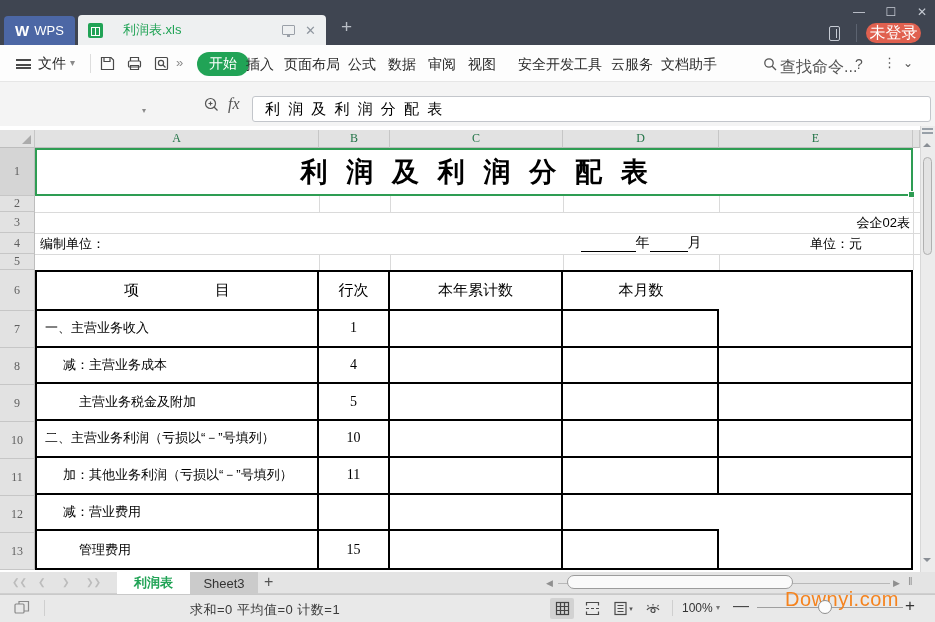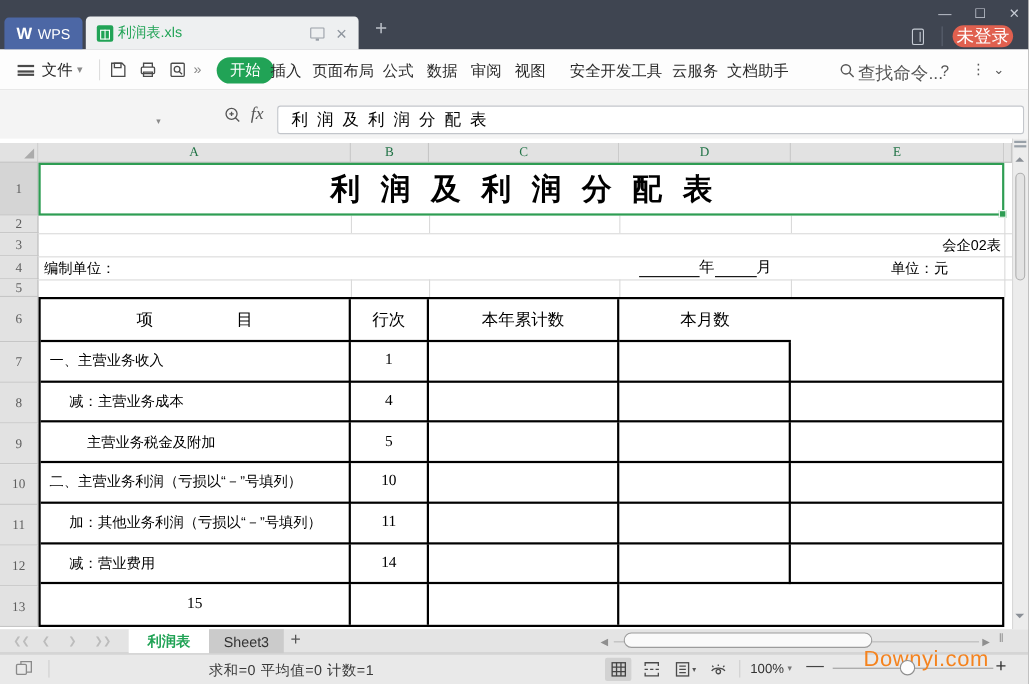--- a/index.html
+++ b/index.html
@@ -8,21 +8,21 @@
     position:relative; width:935px; height:622px; overflow:hidden;
     background:#fff; font-family:"Liberation Sans", sans-serif; color:#333;
   }
   
   .titlebar { position:absolute; left:0; top:0; width:935px; height:45px; background:#3f4551; }
   .wps-btn { position:absolute; left:4px; top:16px; width:71px; height:29px; background:#4c67a5;
     border-radius:4px 4px 0 0; color:#fff; display:flex; align-items:center; justify-content:center;
     gap:6px; font-size:13px; }
   .wps-logo { font-weight:bold; font-size:15px; letter-spacing:-1px; }
   .doc-tab { position:absolute; left:78px; top:15px; width:248px; height:30px; background:#eef0f1;
-    border-radius:4px 4px 0 0; display:flex; align-items:center; padding:0 10px; gap:4px; }
+    border-radius:4px 4px 0 0; display:flex; align-items:center; padding:0 10px; gap:20px; }
   .sheet-icon { width:15px; height:15px; background:#21a356; border-radius:2px; position:relative; flex:0 0 15px; }
   .sheet-icon:before { content:""; position:absolute; left:3px; right:3px; top:4px; height:7px; border:1px solid #fff; }
   .sheet-icon:after { content:""; position:absolute; left:7px; top:4px; height:9px; width:1px; background:#fff; }
   .doc-title { color:#21a356; font-size:13px; flex:1; white-space:nowrap; overflow:hidden; }
   .tab-tools { display:flex; align-items:center; gap:10px; color:#9aa0a8; }
   .monitor-icon { width:13px; height:10px; border:1px solid #9aa0a8; border-radius:1px; position:relative; }
   .monitor-icon:after { content:""; position:absolute; left:4px; bottom:-3px; width:3px; height:2px; background:#9aa0a8; }
   .tab-close { font-size:13px; color:#8e959e; }
   .newtab { position:absolute; left:341px; top:17px; color:#b9bec6; font-size:19px; line-height:19px; }
   .winctl { position:absolute; top:2px; width:28px; height:20px; color:#c6cbd4; font-size:12px;
@@ -346,26 +346,26 @@
     </div>
     <div class="trow ind1">
       <div class="tcell item-cell">加：其他业务利润（亏损以“－”号填列）</div>
       <div class="tcell line-cell">11</div>
       <div class="tcell"></div>
       <div class="tcell"></div>
       <div class="tcell"></div>
     </div>
     <div class="trow ind1">
       <div class="tcell item-cell">减：营业费用</div>
-      <div class="tcell line-cell">14</div>
       <div class="tcell"></div>
       <div class="tcell"></div>
       <div class="tcell"></div>
     </div>
     <div class="trow ind2">
+      <div class="tcell item-cell">管理费用</div>
       <div class="tcell line-cell">15</div>
       <div class="tcell"></div>
       <div class="tcell"></div>
       <div class="tcell"></div>
     </div>
   </div>
 
   <div class="vscroll"></div>
   <div class="vsplit"></div>
   <div class="arr v-up"></div>

